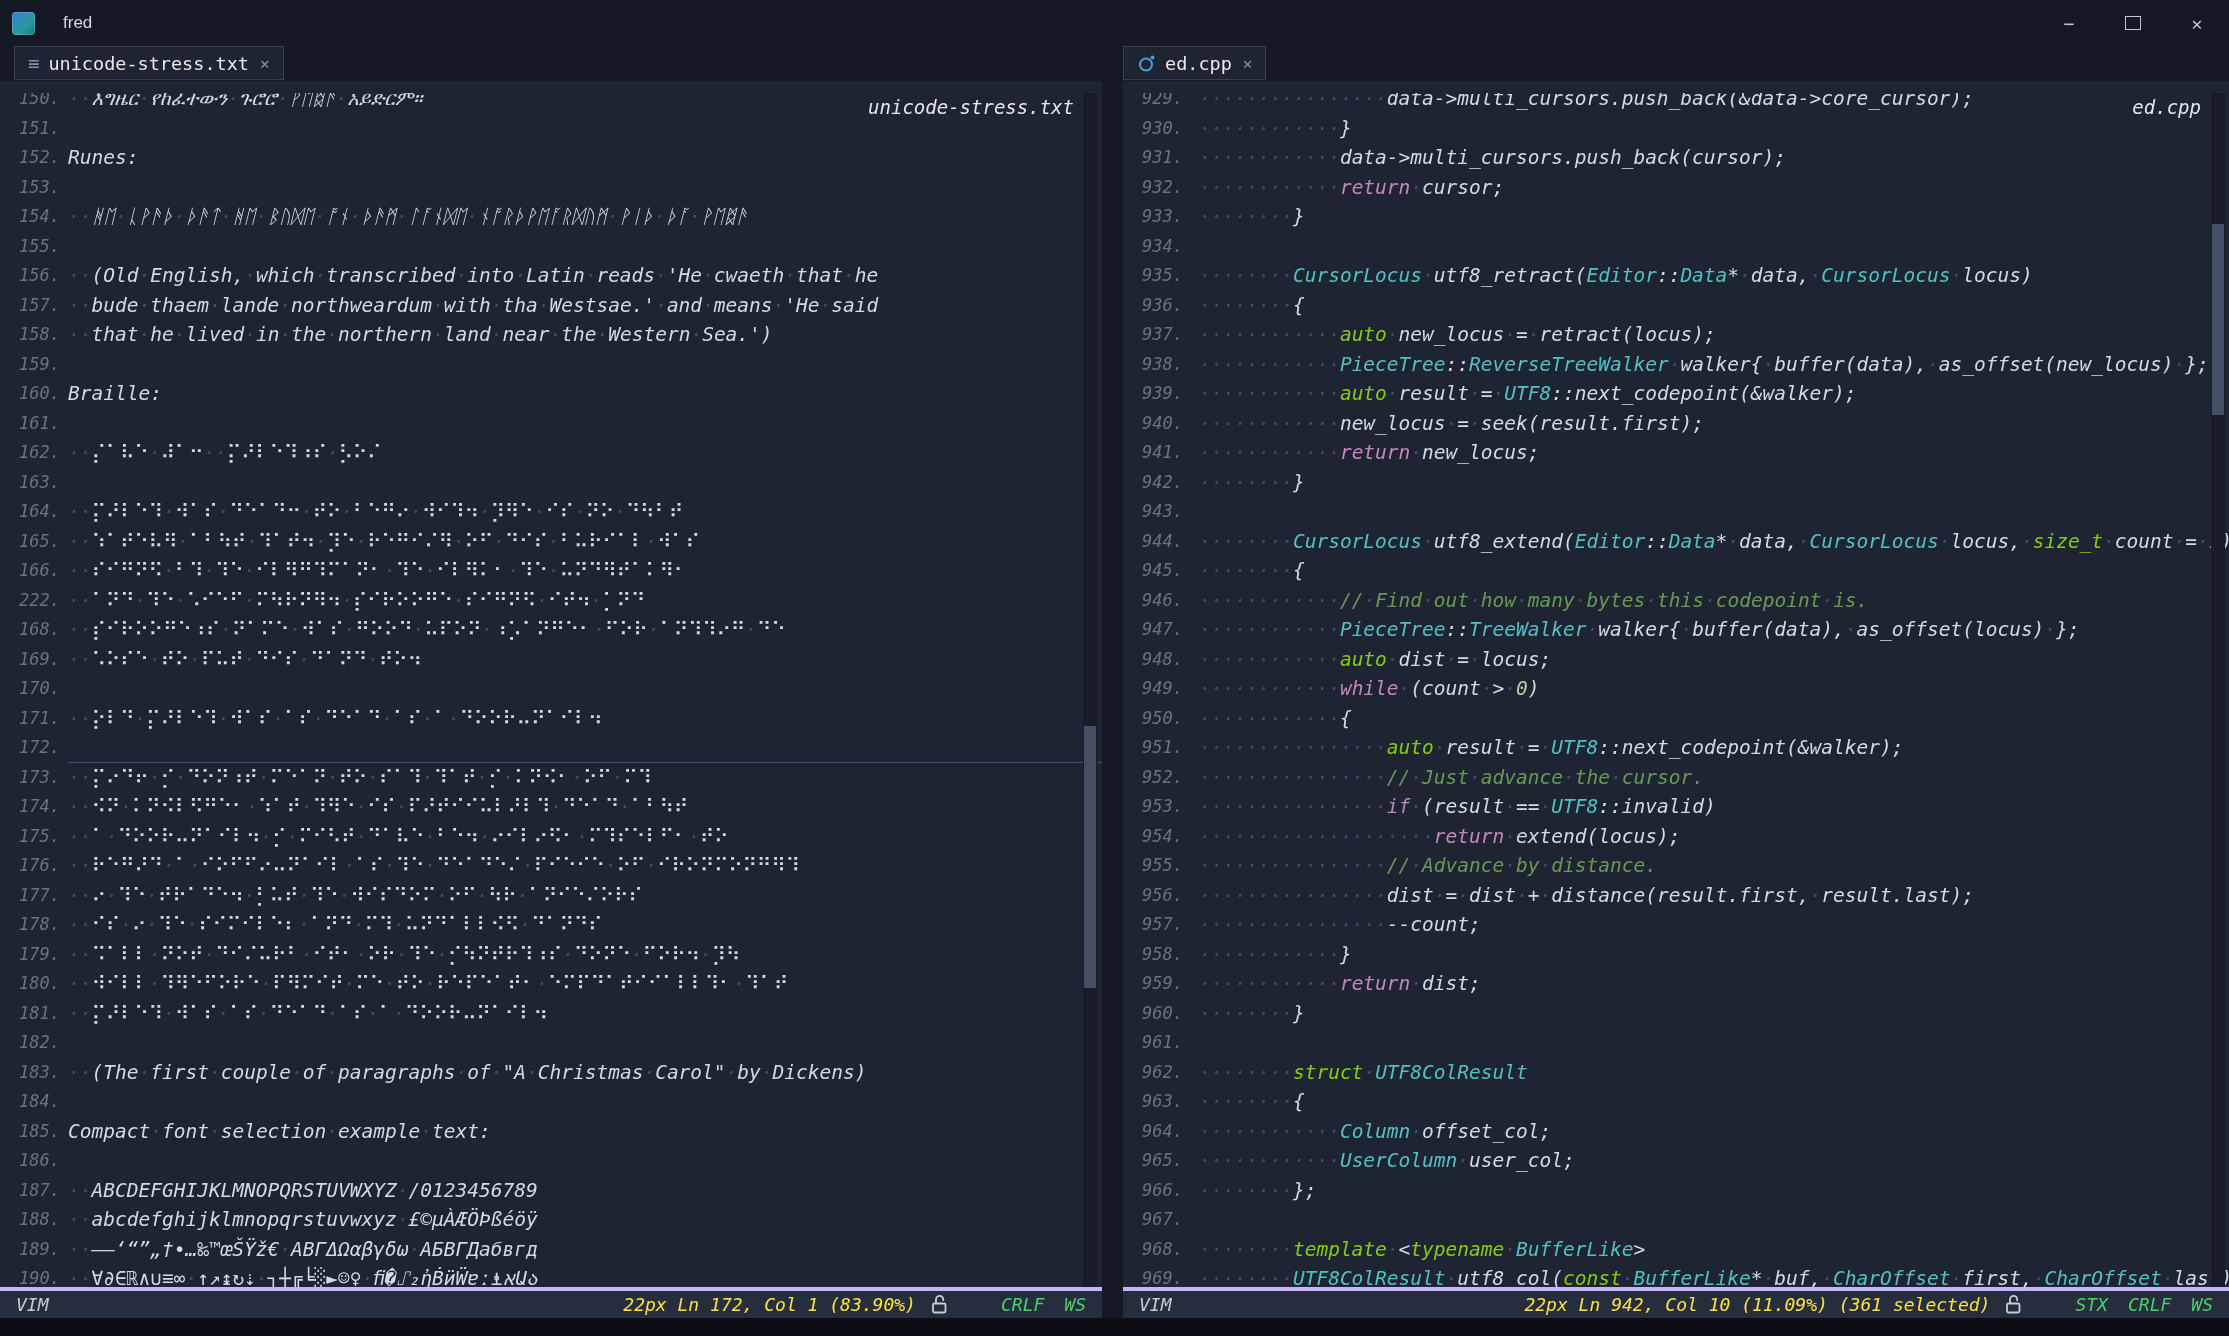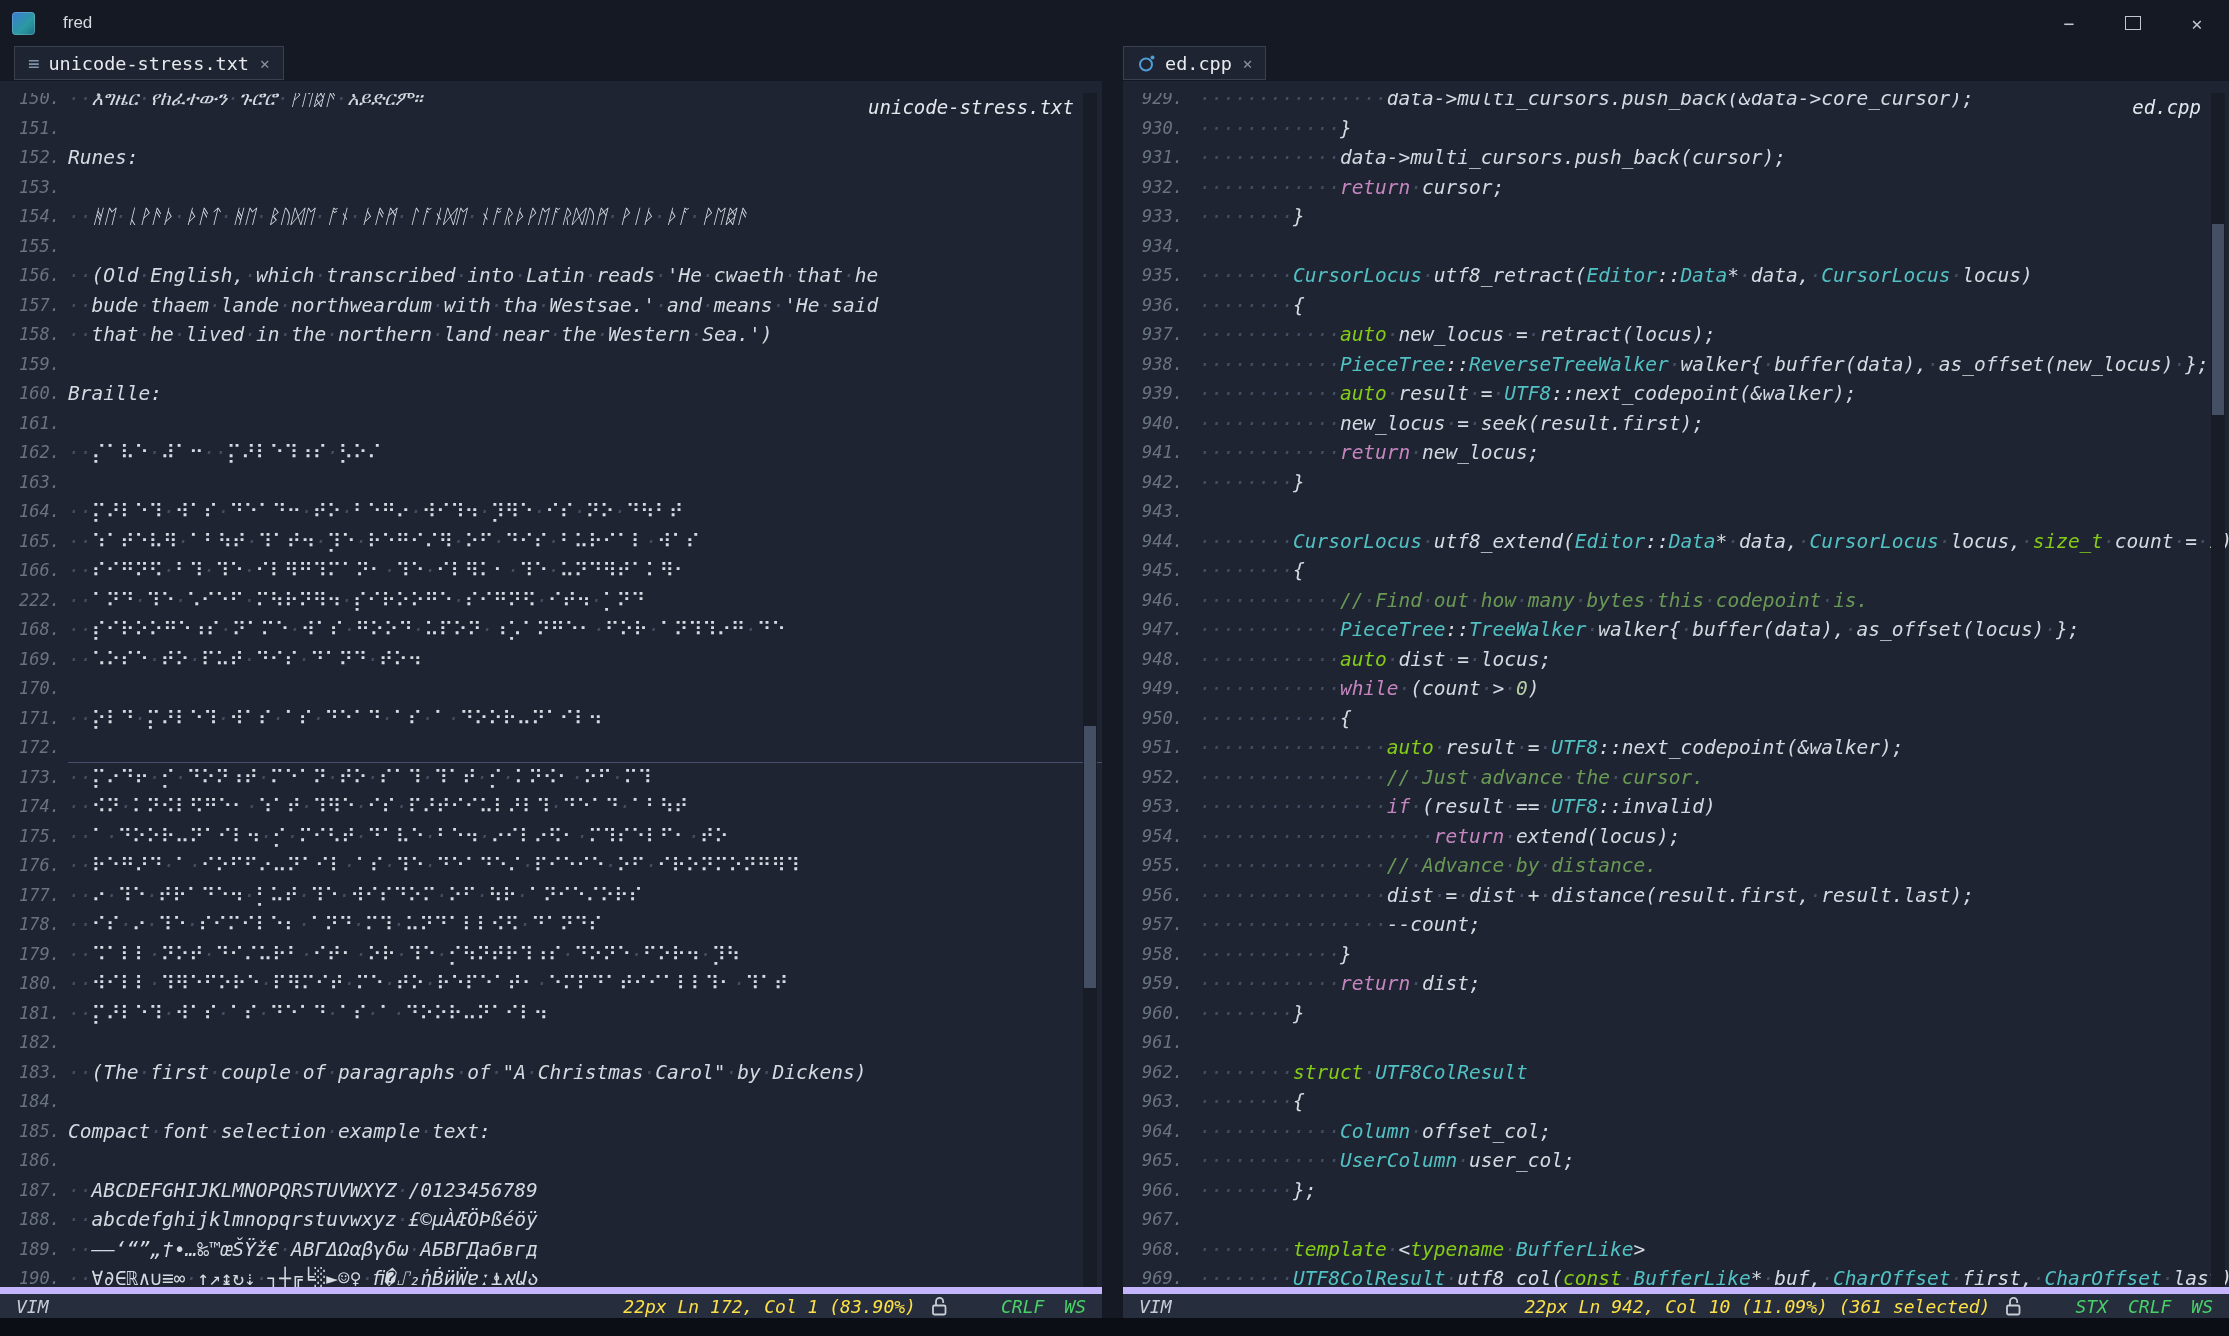--- a/index.html
+++ b/index.html
@@ -57,21 +57,21 @@
   .overlay-filename{position:absolute;top:3px;right:28px;color:#e4e8ee;font-size:19px;z-index:5;}
 
   
   .scrollbar{position:absolute;top:0;bottom:31px;width:14px;background:#171c27;z-index:6;}
   .pane-left  .scrollbar{right:5px;}
   .pane-right .scrollbar{right:4px;}
   .thumb{position:absolute;left:1px;right:1px;background:#454f63;}
 
   
   .statusbar{position:absolute;left:0;right:0;bottom:0;height:31px;background:#262d3c;
-             border-top:7px solid #c4b5fd;box-sizing:border-box;display:flex;align-items:center;
+             border-top:4px solid #c4b5fd;box-sizing:border-box;display:flex;align-items:center;
              padding:12px 16px;font-size:18px;color:#c6ccd6;z-index:7;}
   .sb-mode{color:#c6ccd6;}
   .sb-metrics{margin-left:auto;color:#fde047;}
   .sb-lock{margin-left:14px;display:flex;align-items:center;}
   .sb-flags{margin-left:52px;display:flex;gap:20px;}
   .sb-flag{color:#48d168;}
 
   .bottom-strip{position:absolute;left:0;right:0;bottom:0;height:18px;background:#0b0e14;}
 </style>
 </head>

